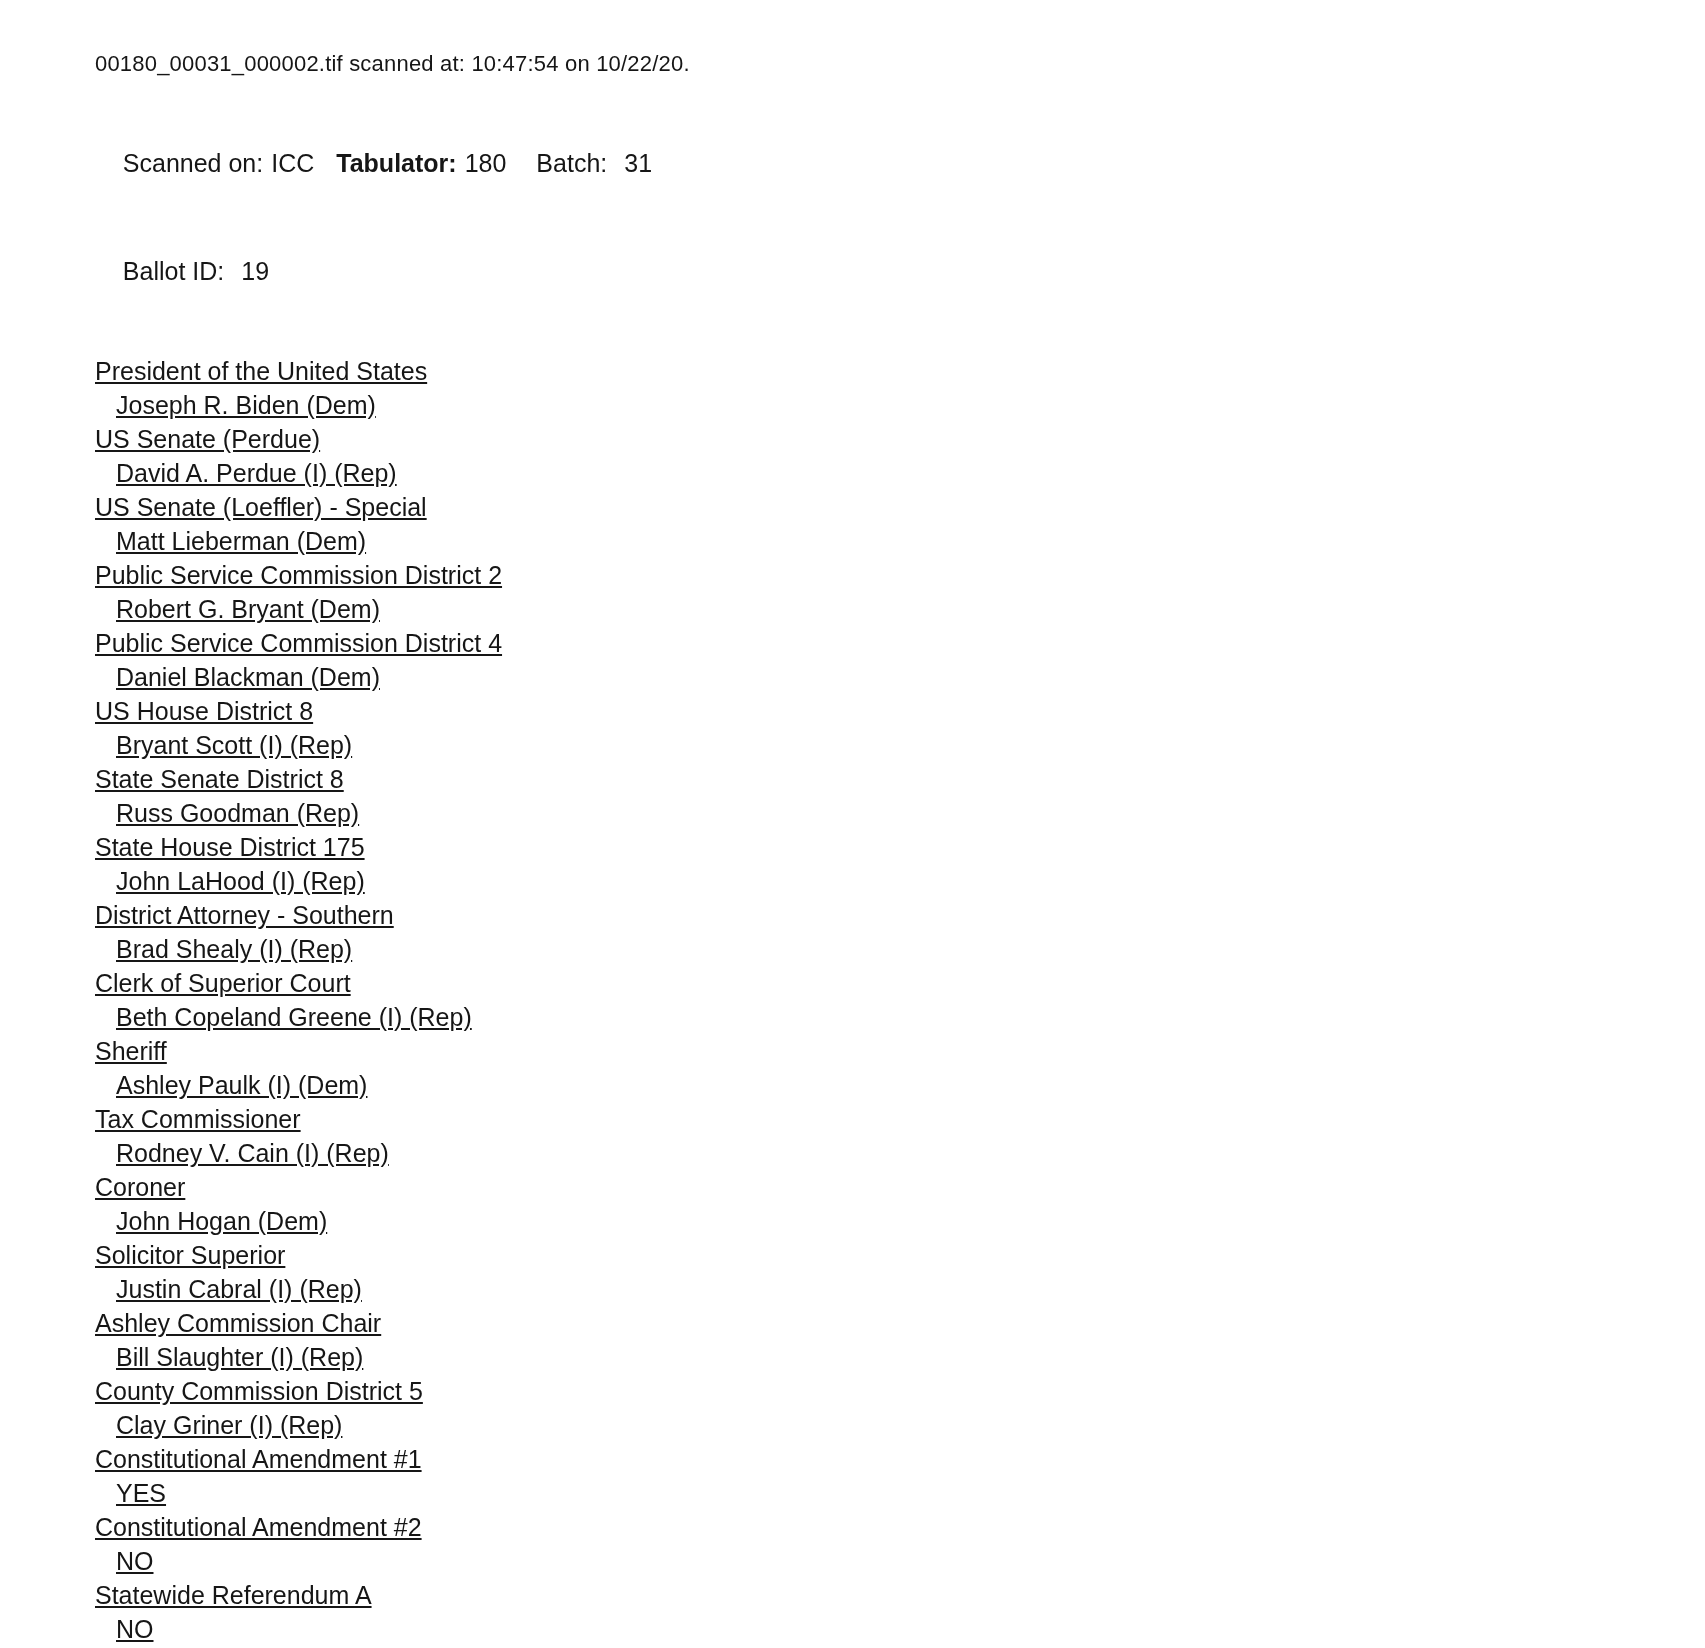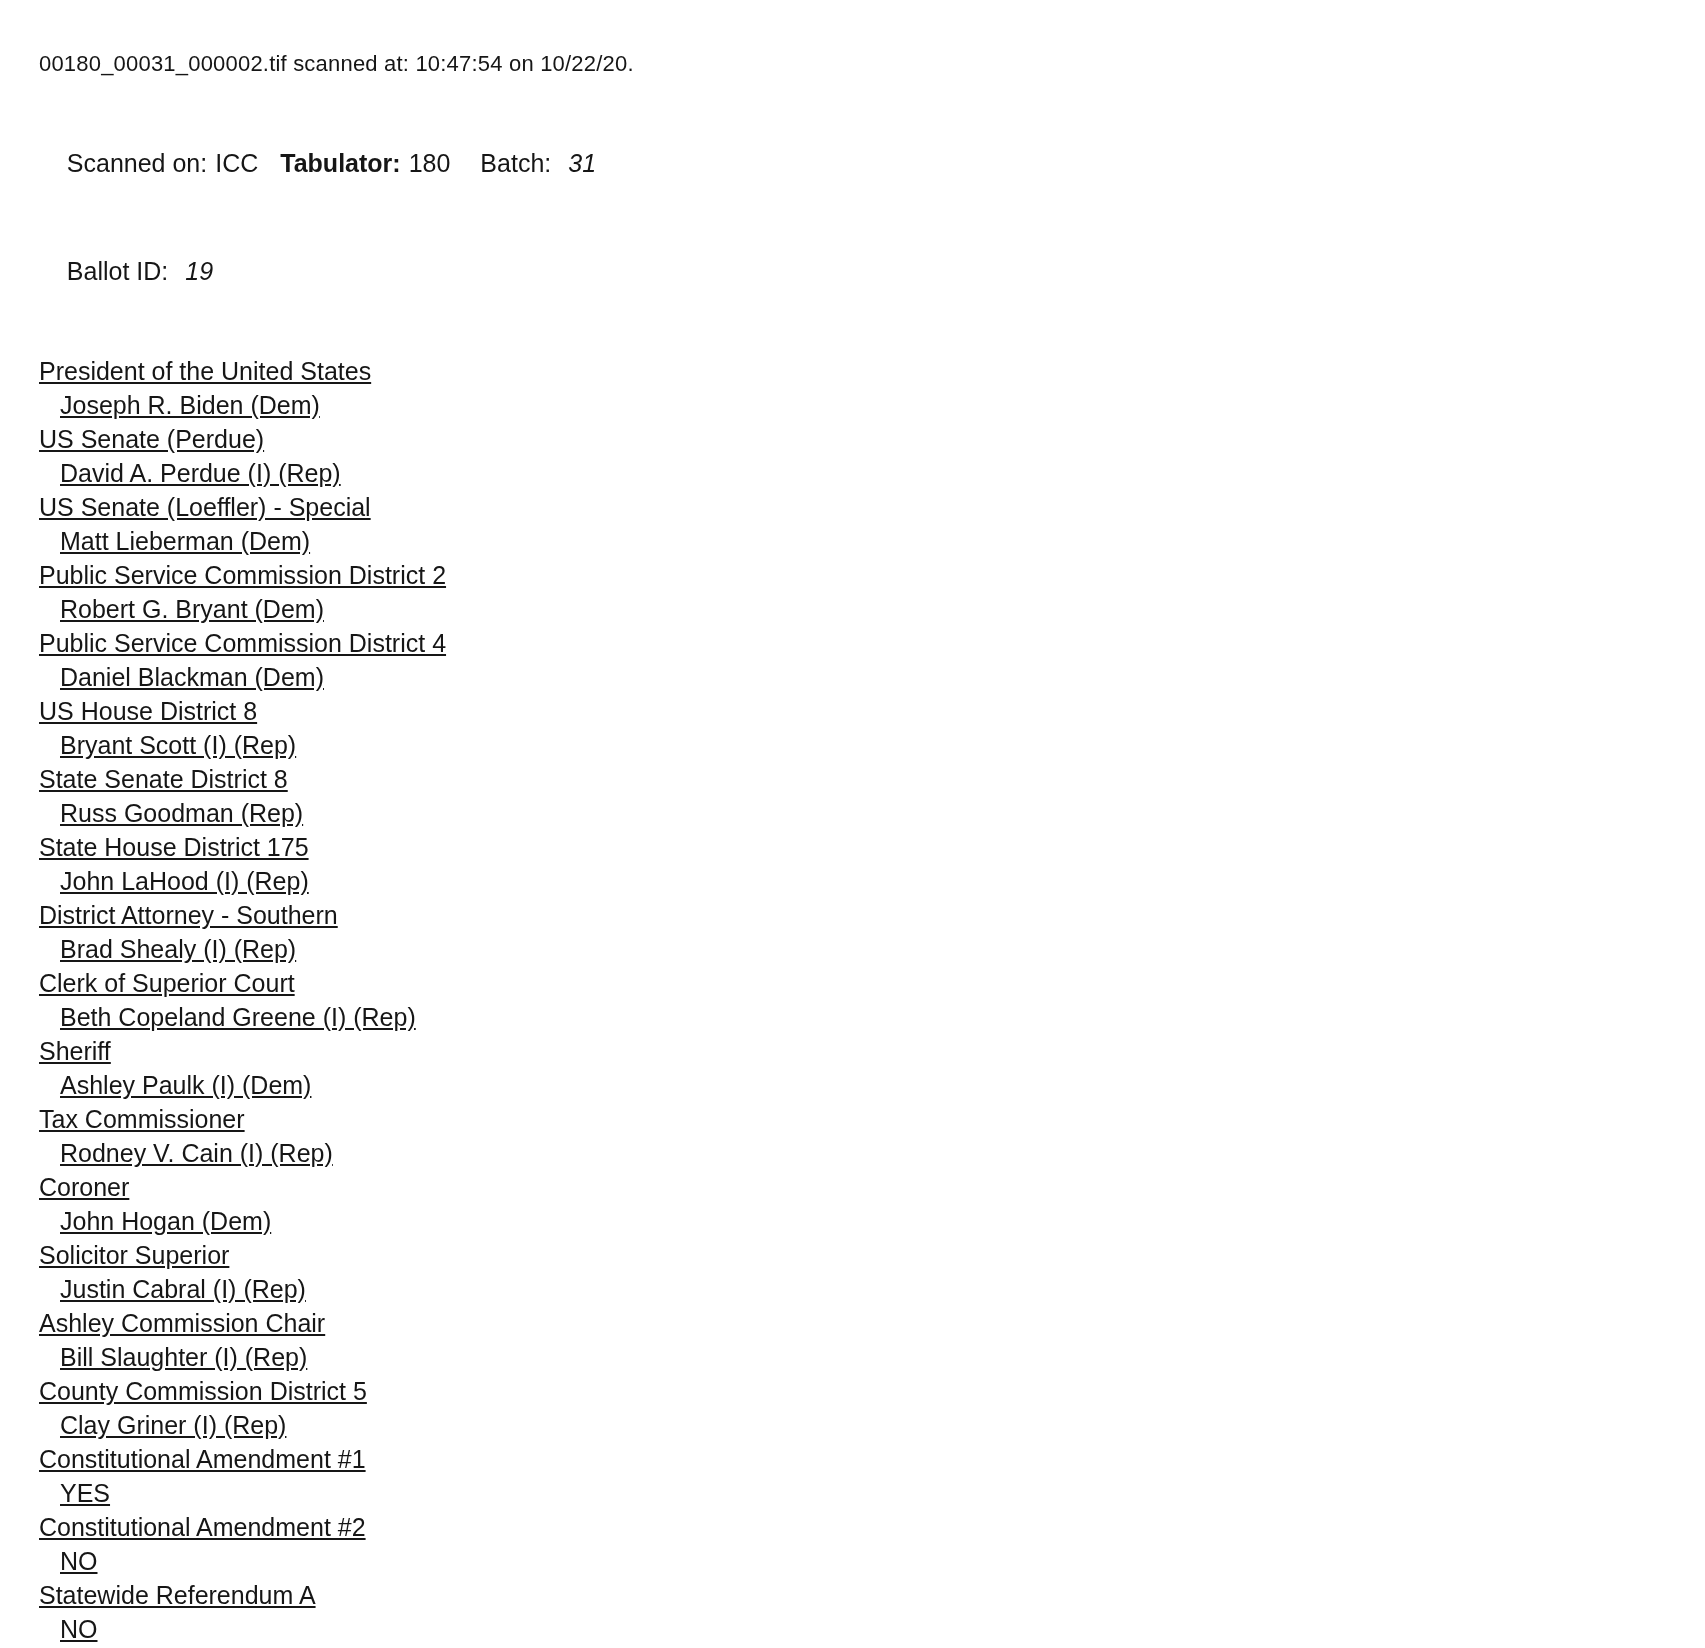--- a/index.html
+++ b/index.html
@@ -11,21 +11,21 @@
     width: 1705px;
     height: 1648px;
     overflow: hidden;
     font-family: "Liberation Sans", sans-serif;
     color: #161616;
   }
   .page {
     box-sizing: border-box;
     width: 1705px;
     height: 1648px;
-    padding: 50px 40px 0 39px;
+    padding: 50px 40px 0 95px;
     background: #ffffff;
   }
   .file-line {
     font-size: 22px;
     line-height: 27px;
     letter-spacing: 0.2px;
     white-space: pre;
   }
   .scan-line {
     margin-top: 32px;
@@ -34,21 +34,21 @@
     white-space: pre;
   }
   .ballot-line {
     font-size: 25px;
     line-height: 36px;
     white-space: pre;
   }
   .scan-line .group-gap { margin-left: 22px; font-weight: bold; }
   .scan-line .group-gap-wide { margin-left: 30px; }
   .value-gap { margin-left: 8px; }
-  .value-gap-wide { margin-left: 17px; font-style: italic; }
+  .value-gap-wide { margin-left: 17px; }
   .contest-list {
     margin-top: 29px;
     text-decoration: underline;
   }
   .contest-title {
     font-size: 25px;
     line-height: 34px;
     white-space: pre;
   }
   .contest-selection {

